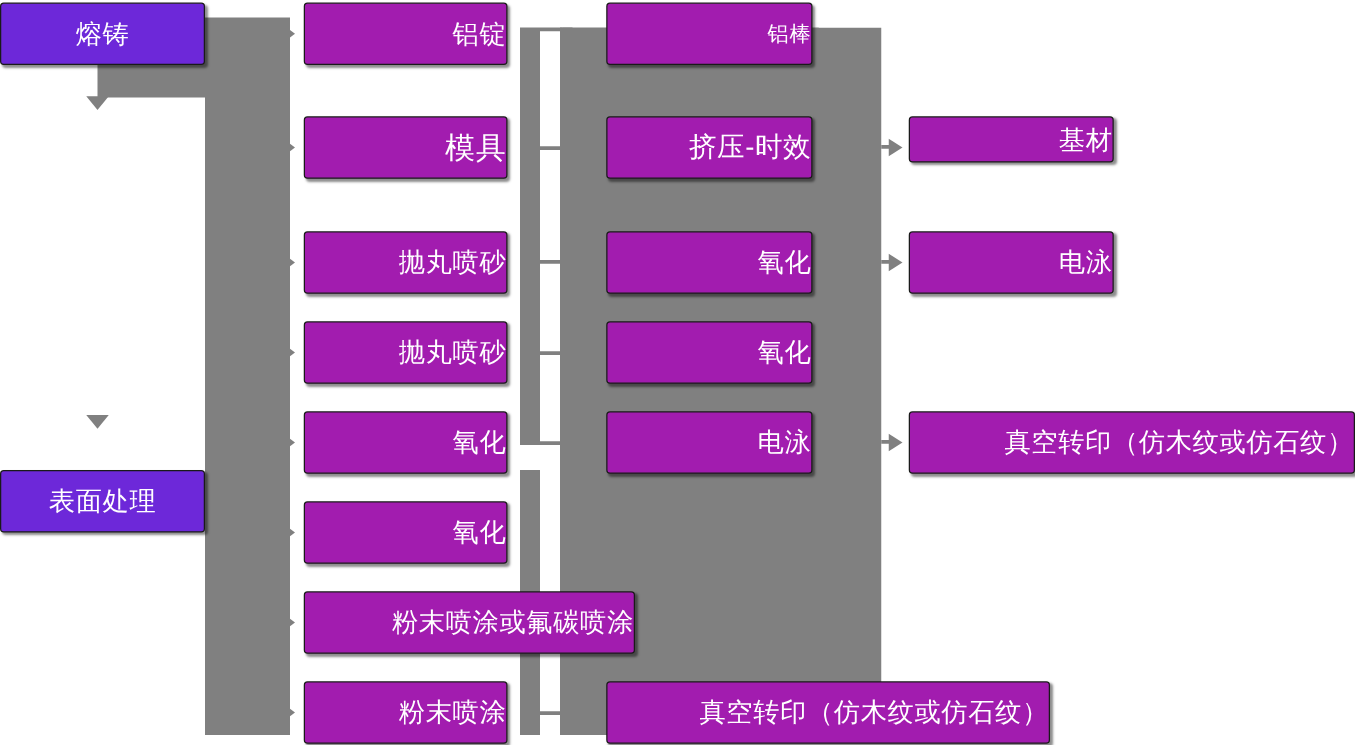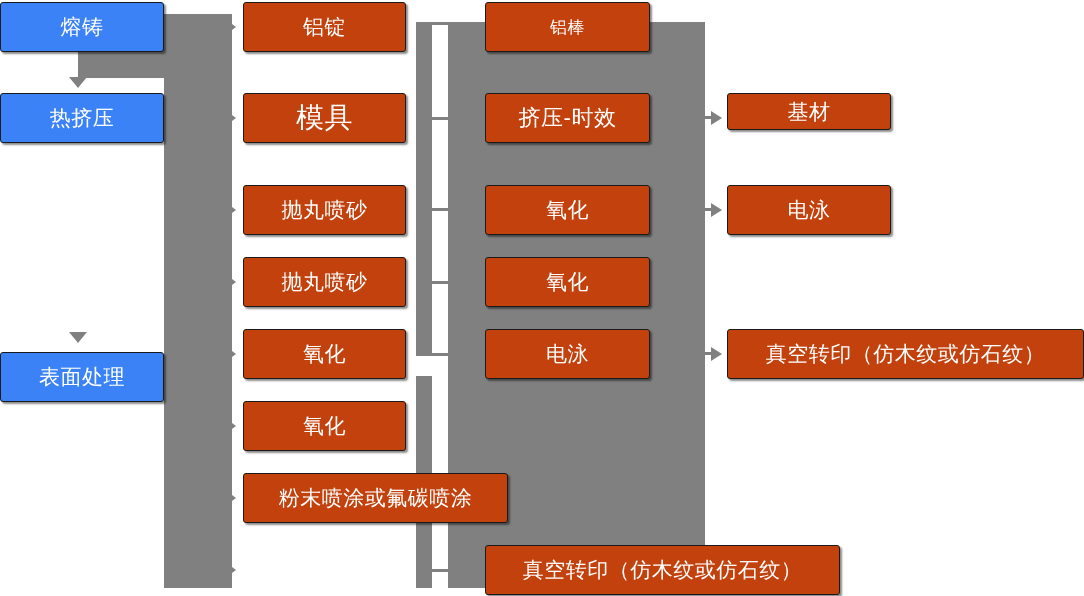--- a/index.html
+++ b/index.html
@@ -68,24 +68,25 @@
     align-items: center;
     justify-content: center;
     color: #ffffff;
     border-radius: 3px;
     white-space: nowrap;
     letter-spacing: 0.5px;
     box-shadow: 2px 2px 2px rgba(0,0,0,0.45);
     border: 1px solid #1a1a1a;
   }
   .box-dark {
-    background: #3b82f6;
+    background: #6d28d9;
   }
   .box-bright {
-    background: #c2410c;
+    background: #a21caf;
+    justify-content: flex-end;
   }
   .box span {
     pointer-events: none;
   }
 </style>
 </head>
 <body>
 
 <div id="canvas">
 
@@ -129,48 +130,48 @@
 
   <div class="small-arrow-stem" style="left:705px; top:208px; width:10px;"></div>
   <div class="small-arrow" style="left:711px; top:203px;"></div>
 
   <div class="small-arrow-stem" style="left:705px; top:352px; width:10px;"></div>
   <div class="small-arrow" style="left:711px; top:347px;"></div>
 
   <div class="box box-dark" style="left:0px; top:2px; width:164px; height:50px; font-size:21px;">
     <span>熔铸</span>
   </div>
-  <div class="box box-dark" style="left:0px; top:93px; width:164px; height:50px; font-size:21px;">
-    <span>热挤压</span>
-  </div>
-  <div class="box box-dark" style="left:0px; top:352px; width:164px; height:50px; font-size:21px;">
+  <div class="box box-dark" style="left:0px; top:376px; width:164px; height:50px; font-size:21px;">
     <span>表面处理</span>
   </div>
 
   <div class="box box-bright" style="left:243px; top:2px; width:163px; height:50px; font-size:21px;">
     <span>铝锭</span>
   </div>
-  <div class="box box-bright" style="left:243px; top:93px; width:163px; height:50px; font-size:28px;">
+  <div class="box box-bright" style="left:243px; top:93px; width:163px; height:50px; font-size:24px;">
     <span>模具</span>
   </div>
   <div class="box box-bright" style="left:243px; top:185px; width:163px; height:50px; font-size:21px;">
     <span>抛丸喷砂</span>
   </div>
   <div class="box box-bright" style="left:243px; top:257px; width:163px; height:50px; font-size:21px;">
     <span>抛丸喷砂</span>
   </div>
   <div class="box box-bright" style="left:243px; top:329px; width:163px; height:50px; font-size:21px;">
     <span>氧化</span>
   </div>
   <div class="box box-bright" style="left:243px; top:401px; width:163px; height:50px; font-size:21px;">
     <span>氧化</span>
   </div>
   <div class="box box-bright" style="left:243px; top:473px; width:265px; height:50px; font-size:21px;font-family:Liberation Serif, serif;">
     <span>粉末喷涂或氟碳喷涂</span>
   </div>
+  <div class="box box-bright" style="left:243px; top:545px; width:163px; height:50px; font-size:21px;">
+    <span>粉末喷涂</span>
+  </div>
 
   <div class="box box-bright" style="left:485px; top:2px; width:165px; height:50px; font-size:17px;">
     <span>铝棒</span>
   </div>
   <div class="box box-bright" style="left:485px; top:93px; width:165px; height:50px; font-size:22px;">
     <span>挤压-时效</span>
   </div>
   <div class="box box-bright" style="left:485px; top:185px; width:165px; height:50px; font-size:21px;">
     <span>氧化</span>
   </div>

